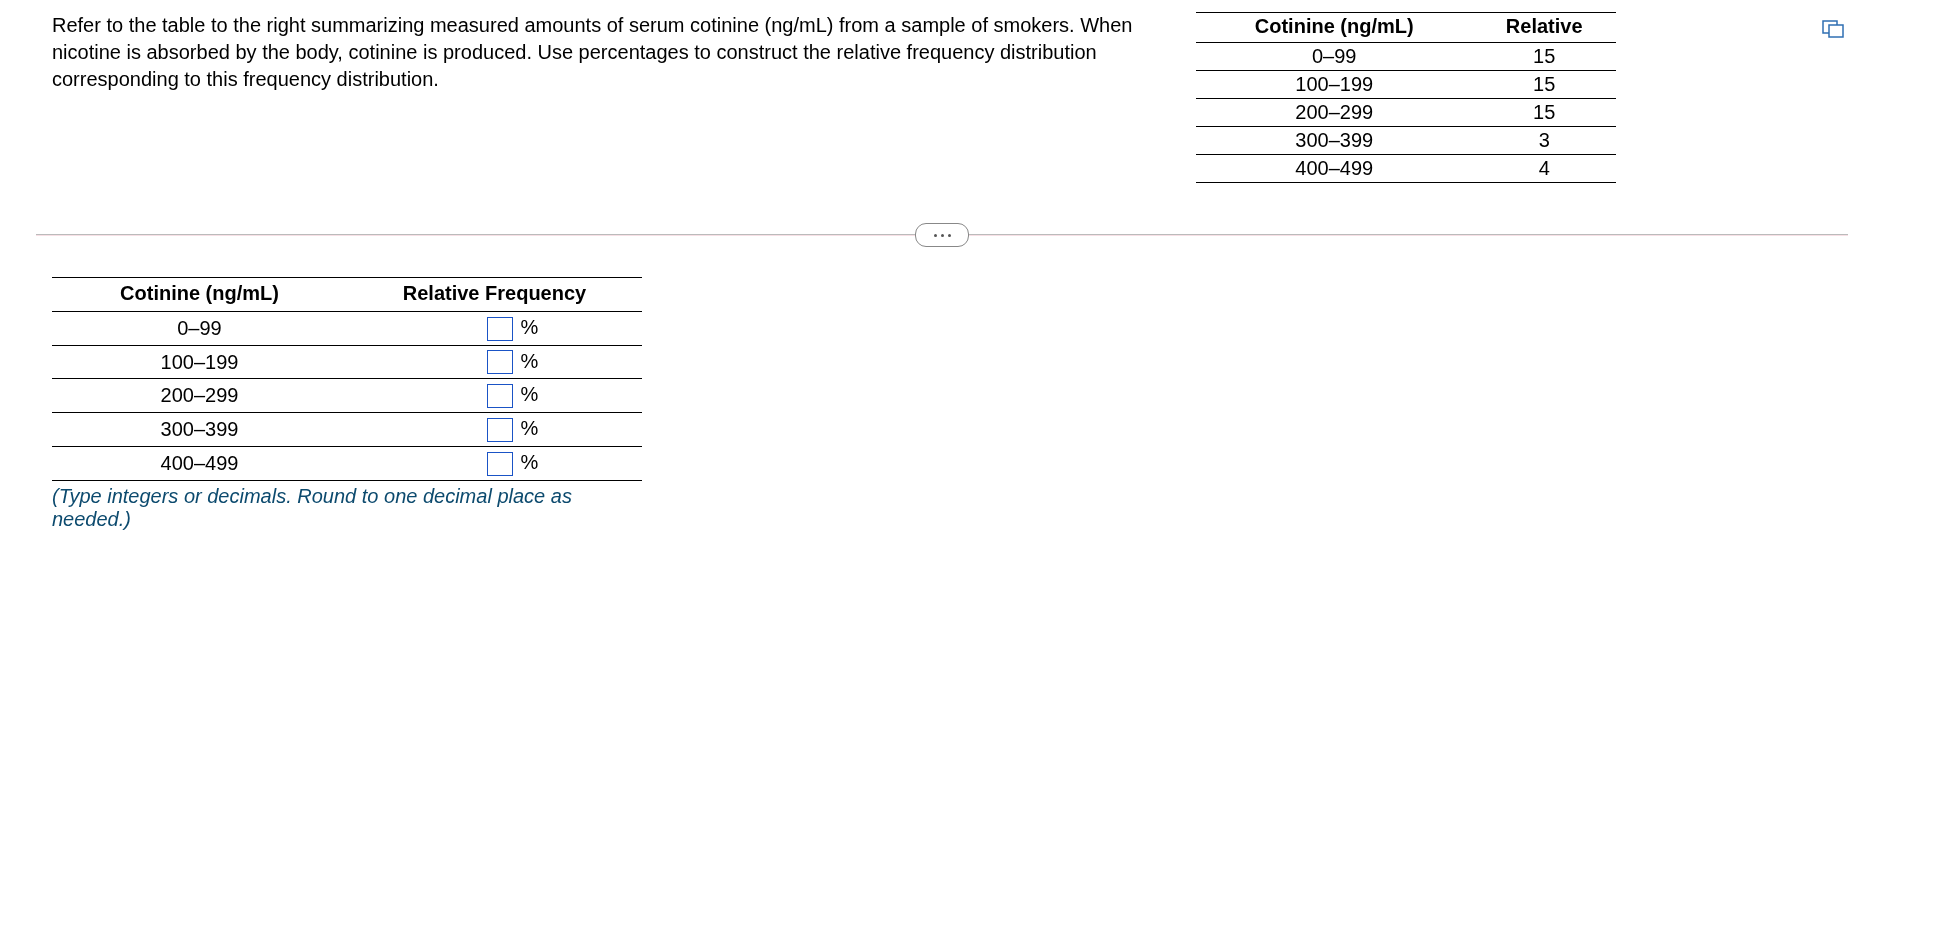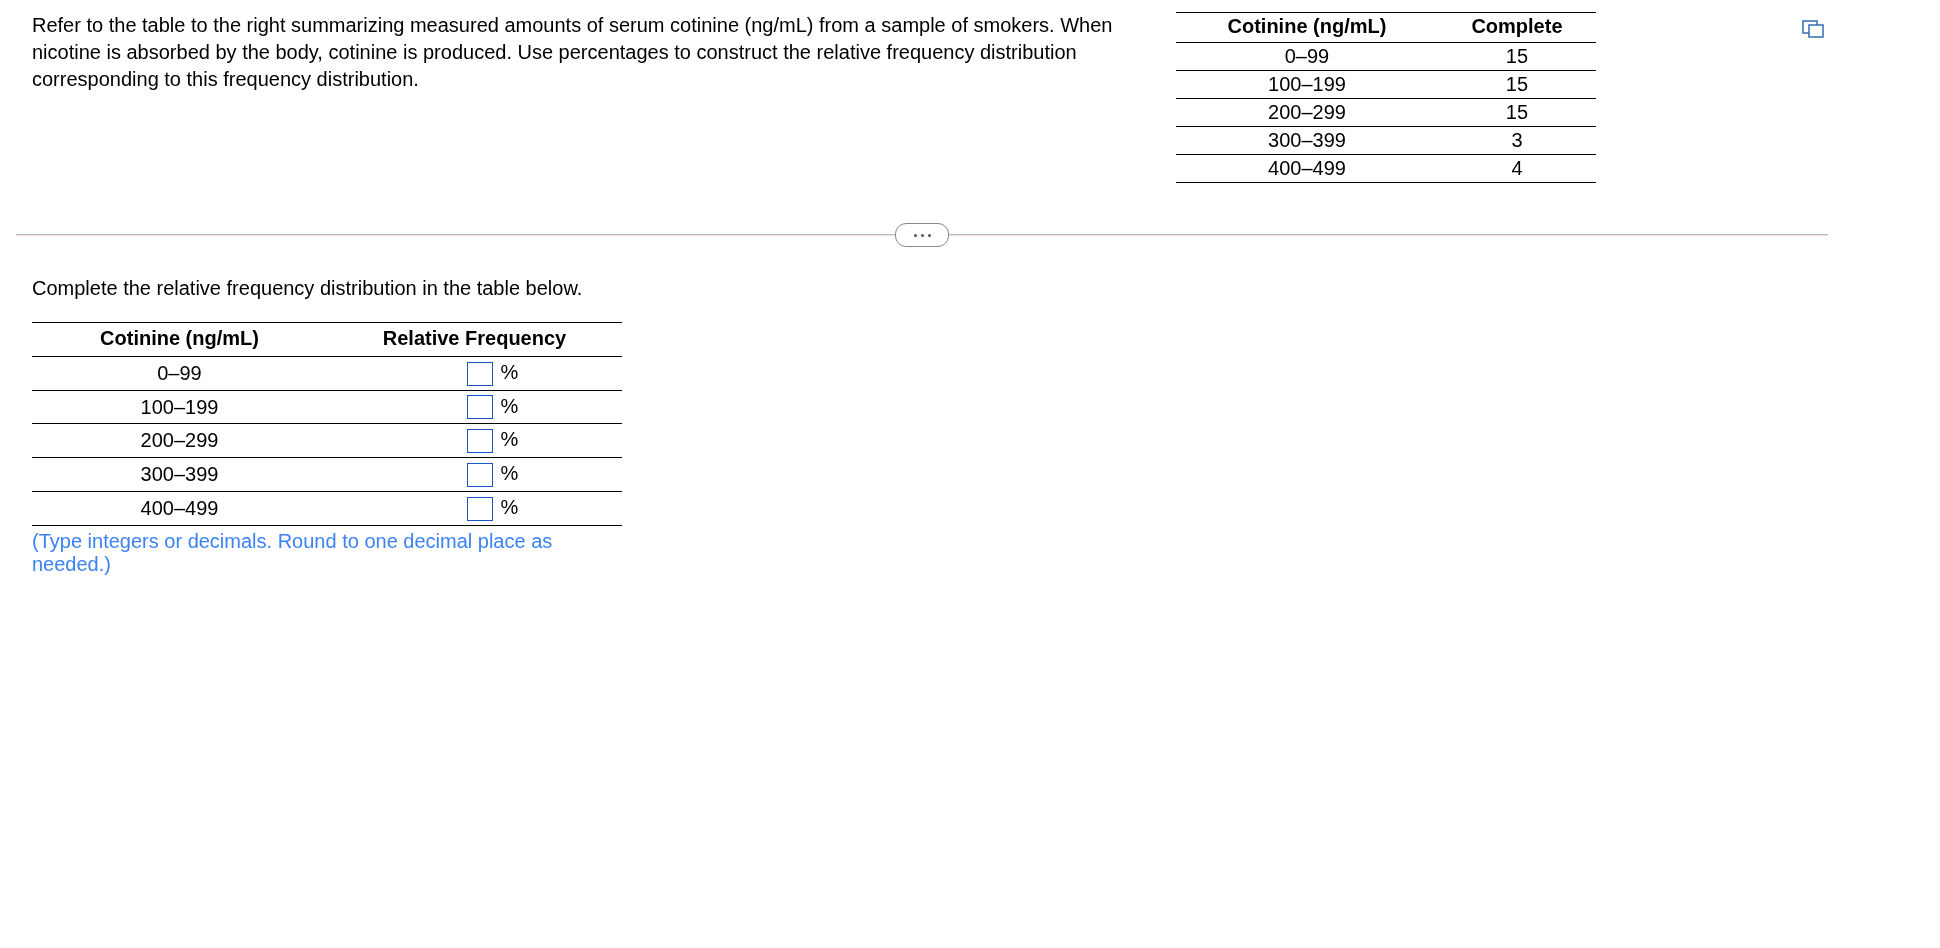--- a/index.html
+++ b/index.html
@@ -9,20 +9,21 @@
     font-size: 20px;
     color: #000;
     background: #fff;
   }
   .page {
     position: relative;
     width: 1828px;
     height: 948px;
     box-sizing: border-box;
     padding: 12px 16px 0 32px;
+    margin-left: 20px;
   }
   .top-row {
     display: flex;
     align-items: flex-start;
   }
   .problem-text {
     flex: 1 1 auto;
     line-height: 1.35;
     padding-right: 24px;
     max-width: 1120px;
@@ -117,22 +118,23 @@
     font-size: 18px;
     text-align: center;
     padding: 0;
     box-sizing: border-box;
     vertical-align: middle;
   }
   .pct {
     margin-left: 2px;
   }
   .hint {
-    color: #3b82f6;
+    color: #0c4a6e;
     margin-top: 4px;
+    font-style: italic;
   }
   .window-icon {
     position: absolute;
     right: 4px;
     top: 20px;
     width: 22px;
     height: 18px;
     cursor: pointer;
   }
   .window-icon svg { display:block; }
@@ -150,21 +152,21 @@
   </div>
 
   <div class="top-row">
     <div class="problem-text">Refer to the table to the right summarizing measured amounts of serum cotinine (ng/mL) from a sample of smokers. When nicotine is absorbed by the body, cotinine is produced. Use percentages to construct the relative frequency distribution corresponding to this frequency distribution.</div>
 
     <div class="freq-table-wrap">
       <table class="stat">
         <thead>
           <tr>
             <th>Cotinine (ng/mL)</th>
-            <th>Complete</th>
+            <th>Relative</th>
           </tr>
         </thead>
         <tbody>
           <tr>
             <td>0–99</td>
             <td>15</td>
           </tr>
           <tr>
             <td>100–199</td>
             <td>15</td>
@@ -188,21 +190,20 @@
 
   <div class="divider-wrap">
     <div class="divider-line"></div>
     <div class="divider-pill">
       <span class="dot"></span>
       <span class="dot"></span>
       <span class="dot"></span>
     </div>
   </div>
 
-  <div class="instruction">Complete the relative frequency distribution in the table below.</div>
 
   <div class="answer-table-wrap">
     <table class="answer">
       <thead>
         <tr>
           <th style="width:50%">Cotinine (ng/mL)</th>
           <th style="width:50%">Relative Frequency</th>
         </tr>
       </thead>
       <tbody>

